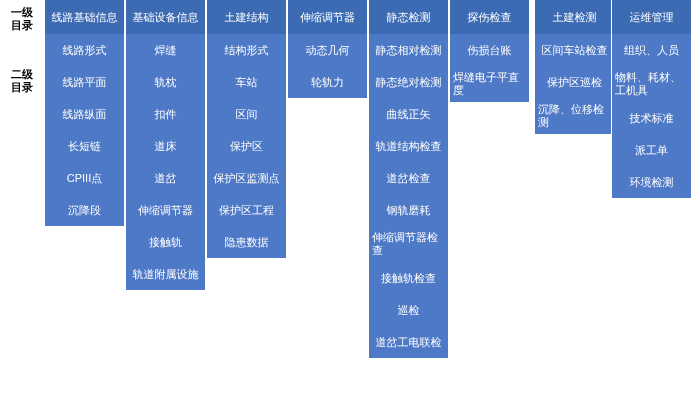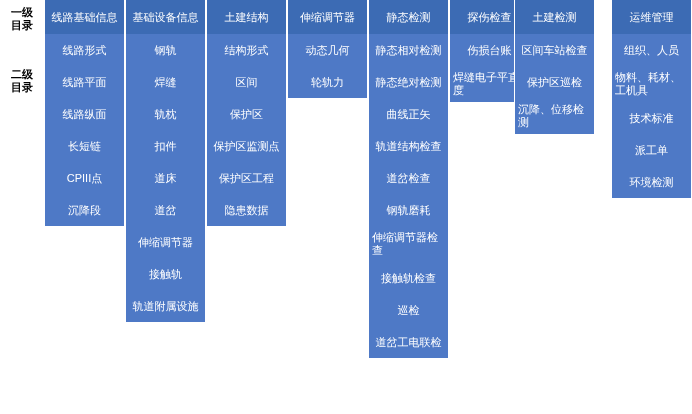--- a/index.html
+++ b/index.html
@@ -90,33 +90,33 @@
         <div class="header-cell">线路基础信息</div>
         <div class="item-cell">线路形式</div>
         <div class="item-cell">线路平面</div>
         <div class="item-cell">线路纵面</div>
         <div class="item-cell">长短链</div>
         <div class="item-cell">CPIII点</div>
         <div class="item-cell">沉降段</div>
       </div>
       <div class="column" style="left: 125px; width: 81px;">
         <div class="header-cell">基础设备信息</div>
-        <div class="item-cell">钢轨</div>
         <div class="item-cell">焊缝</div>
         <div class="item-cell">轨枕</div>
         <div class="item-cell">扣件</div>
         <div class="item-cell">道床</div>
         <div class="item-cell">道岔</div>
         <div class="item-cell">伸缩调节器</div>
         <div class="item-cell">接触轨</div>
         <div class="item-cell">轨道附属设施</div>
       </div>
       <div class="column" style="left: 206px; width: 81px;">
         <div class="header-cell">土建结构</div>
         <div class="item-cell">结构形式</div>
+        <div class="item-cell">车站</div>
         <div class="item-cell">区间</div>
         <div class="item-cell">保护区</div>
         <div class="item-cell">保护区监测点</div>
         <div class="item-cell">保护区工程</div>
         <div class="item-cell">隐患数据</div>
       </div>
       <div class="column" style="left: 287px; width: 81px;">
         <div class="header-cell">伸缩调节器</div>
         <div class="item-cell">动态几何</div>
         <div class="item-cell">轮轨力</div>
@@ -132,21 +132,21 @@
         <div class="item-cell">伸缩调节器检查</div>
         <div class="item-cell">接触轨检查</div>
         <div class="item-cell">巡检</div>
         <div class="item-cell">道岔工电联检</div>
       </div>
       <div class="column" style="left: 449px; width: 81px;">
         <div class="header-cell">探伤检查</div>
         <div class="item-cell">伤损台账</div>
         <div class="item-cell">焊缝电子平直度</div>
       </div>
-      <div class="column" style="left: 514px; width: 81px;">
+      <div class="column" style="left: 534px; width: 81px;">
         <div class="header-cell">土建检测</div>
         <div class="item-cell">区间车站检查</div>
         <div class="item-cell">保护区巡检</div>
         <div class="item-cell">沉降、位移检测</div>
       </div>
       <div class="column" style="left: 611px; width: 81px;">
         <div class="header-cell">运维管理</div>
         <div class="item-cell">组织、人员</div>
         <div class="item-cell">物料、耗材、工机具</div>
         <div class="item-cell">技术标准</div>

